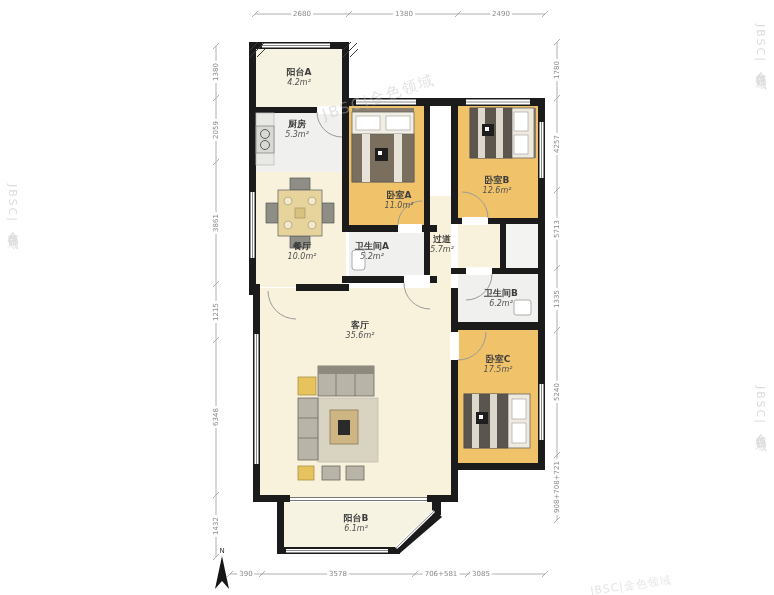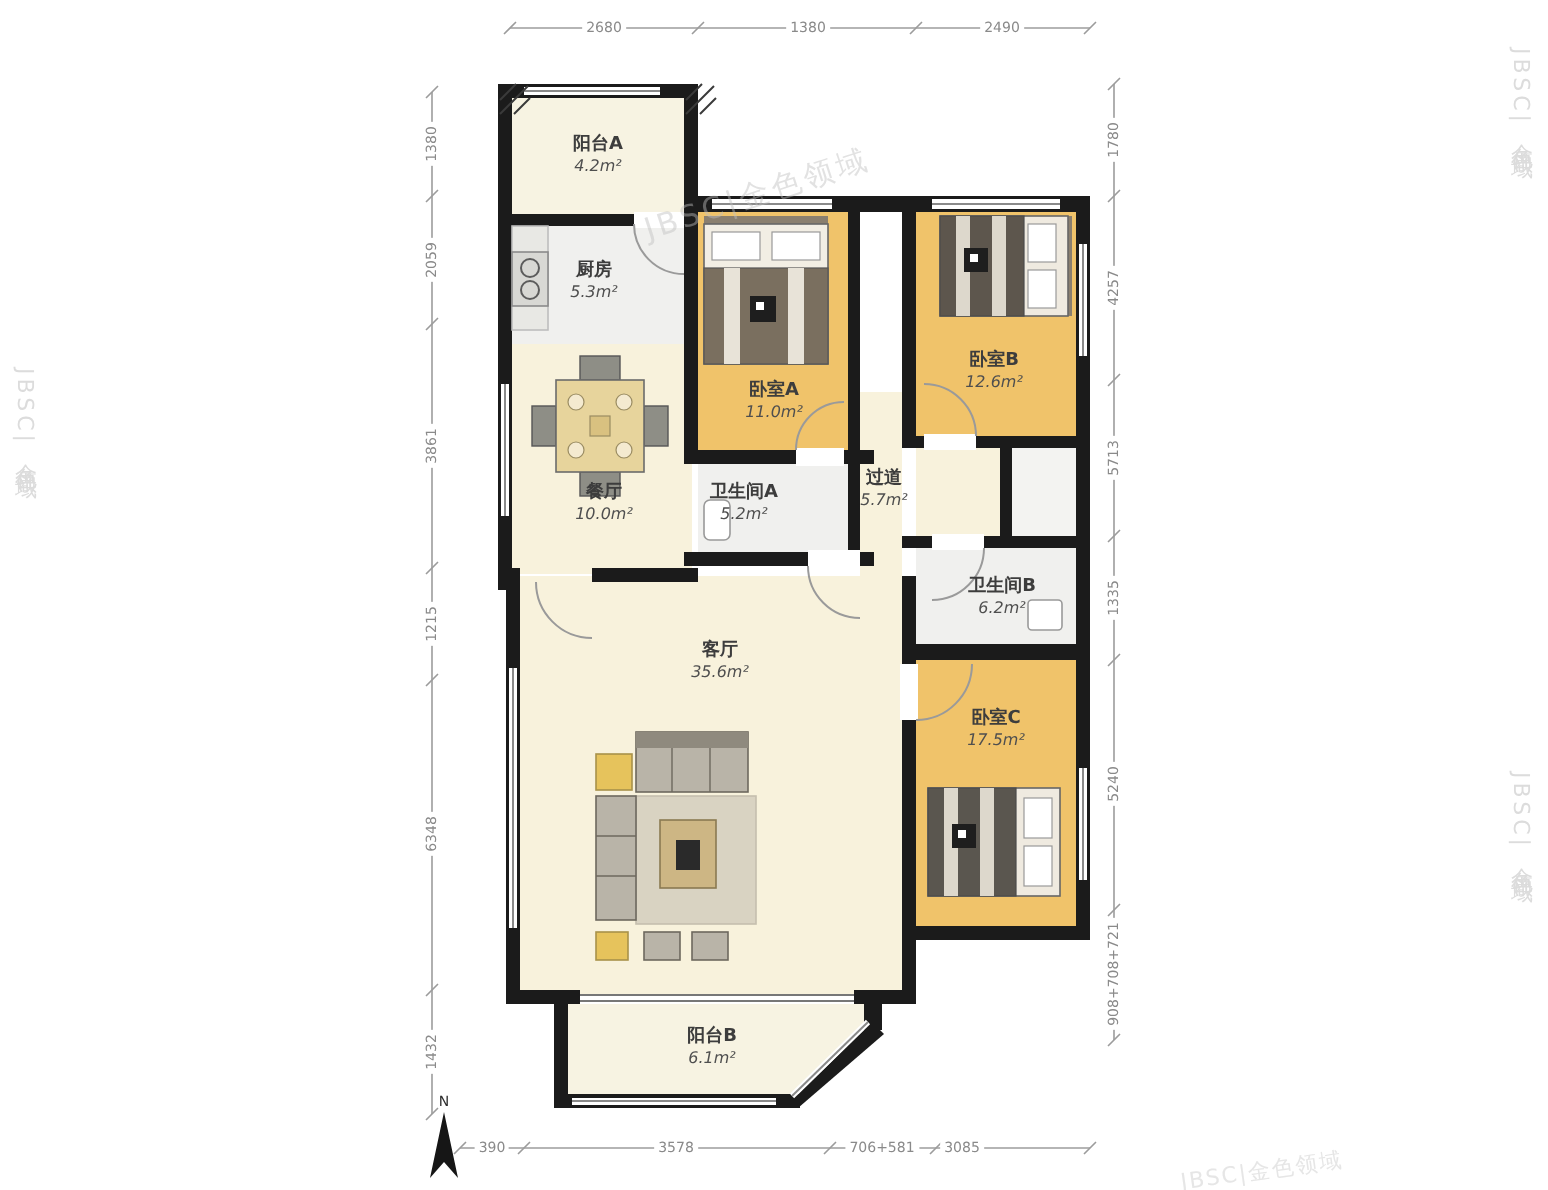--- a/index.html
+++ b/index.html
@@ -208,29 +208,29 @@
 
     <g>
       <polygon points="222,556 215,589 222,581 229,589" fill="#161616"></polygon>
     </g>
   </svg>
 
   <div class="rlabel" style="left:299px;top:78px">
       <span class="nm">阳台A</span>
       <span class="ar">4.2m²</span>
     </div>
-  <div class="rlabel" style="left:297px;top:141px">
+  <div class="rlabel" style="left:297px;top:130px">
       <span class="nm">厨房</span>
       <span class="ar">5.3m²</span>
     </div>
   <div class="rlabel" style="left:302px;top:252px">
       <span class="nm">餐厅</span>
       <span class="ar">10.0m²</span>
     </div>
-  <div class="rlabel" style="left:387px;top:201px">
+  <div class="rlabel" style="left:399px;top:201px">
       <span class="nm">卧室A</span>
       <span class="ar">11.0m²</span>
     </div>
   <div class="rlabel" style="left:497px;top:186px">
       <span class="nm">卧室B</span>
       <span class="ar">12.6m²</span>
     </div>
   <div class="rlabel" style="left:372px;top:252px">
       <span class="nm">卫生间A</span>
       <span class="ar">5.2m²</span>

